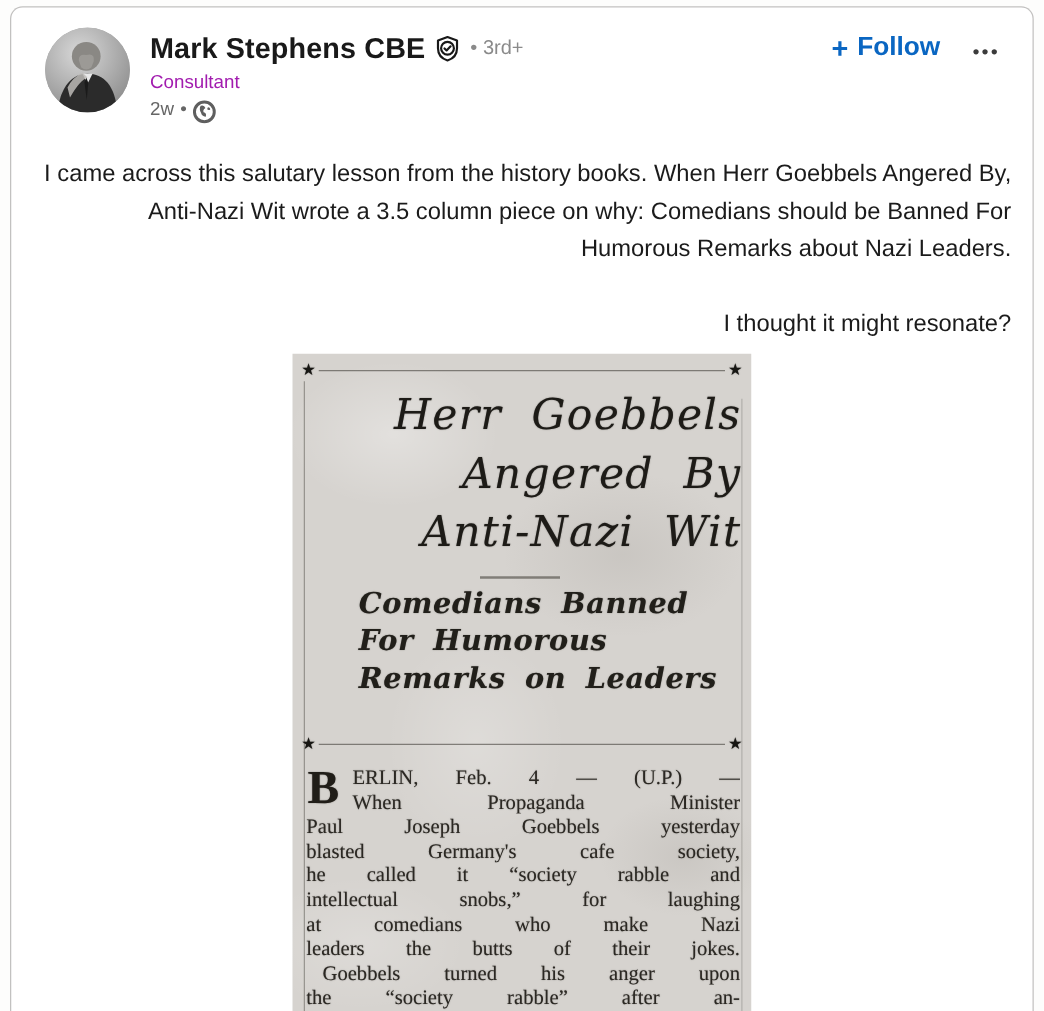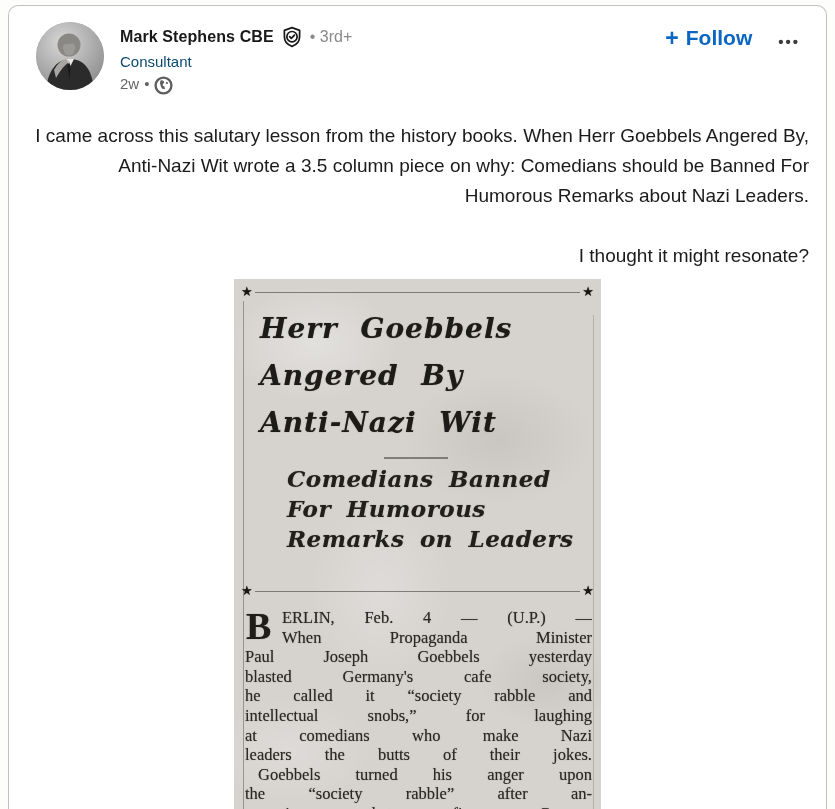--- a/index.html
+++ b/index.html
@@ -23,24 +23,24 @@
   
   .header { position: relative; padding: 16px 20px 0 27px; display: flex; }
   .avatar {
     width: 68px; height: 68px; border-radius: 50%;
     overflow: hidden; flex: 0 0 68px; cursor: pointer;
     background: radial-gradient(circle at 35% 30%, #d9d9d9, #a8a8a8 70%, #8d8d8d);
   }
   .avatar svg { display: block; }
   .id-block { margin-left: 16px; padding-top: 3px; }
   .name-row { display: flex; align-items: center; gap: 7px; }
-  .name { font-size: 16px; font-weight: 700; color: #191919; letter-spacing: .1px; cursor: pointer; }
+  .name { font-size: 23px; font-weight: 700; color: #191919; letter-spacing: .1px; cursor: pointer; }
   .verified { display: inline-flex; margin-top: 1px; }
   .degree { font-size: 16px; color: #8a8a8a; }
-  .sub-headline { font-size: 15px; color: #0c4a6e; margin-top: 5px; }
+  .sub-headline { font-size: 15px; color: #a21caf; margin-top: 5px; }
   .meta-row { font-size: 15px; color: #666666; margin-top: 5px; display: flex; align-items: flex-start; gap: 5px; }
   .actions { position: absolute; right: 26px; top: 20px; display: flex; align-items: flex-start; gap: 26px; }
   .follow-btn {
     display: flex; align-items: center; gap: 7px;
     background: none; border: none; cursor: pointer;
     color: #0a66c2; font-family: "Liberation Sans", sans-serif;
     font-weight: 700; font-size: 21px;
   }
   .follow-plus { font-size: 23px; font-weight: 700; line-height: 20px; }
   .overflow-btn {
@@ -72,23 +72,23 @@
   }
   .star-rule { position: absolute; left: 7px; right: 7px; display: flex; align-items: center; gap: 2px; }
   .star-rule.top { top: 6px; }
   .star-rule.mid { top: 305px; }
   .star { font-size: 13px; line-height: 14px; color: #171613; text-shadow: 0 0 1px rgba(23,22,19,.6); }
   .rule-line { flex: 1; height: 1px; background: rgba(52,49,44,.55); }
   .col-line-left  { position: absolute; left: 9px;  top: 22px; bottom: 0; width: 1px; background: rgba(58,54,48,.40); }
   .col-line-right { position: absolute; right: 7px; top: 36px; bottom: 0; width: 1px; background: rgba(58,54,48,.22); }
   .np-headline {
     position: absolute; top: 26px; left: 26px; right: 8px;
-    font-family: "DejaVu Serif", serif; font-style: italic; font-weight: 700;
-    font-size: 28px; line-height: 47px; letter-spacing: 1px; word-spacing: 12px;
-    color: #1d1b17; text-shadow: 0 0 1px rgba(29,27,23,.55);
+    font-family: "DejaVu Serif", serif; font-style: italic; font-weight: 400;
+    font-size: 34px; line-height: 47px; letter-spacing: 1px; word-spacing: 12px;
+    color: #1d1b17; text-shadow: 0 0 1px rgba(29,27,23,.55); text-align: right;
   }
   .center-dash {
     position: absolute; top: 178px; left: 150px;
     width: 64px; height: 2px; background: rgba(60,56,50,.55);
   }
   .np-subhead {
     position: absolute; top: 185px; left: 53px; right: 6px;
     font-family: "DejaVu Serif", serif; font-style: italic; font-weight: 700;
     font-size: 23px; line-height: 30px; letter-spacing: .5px; word-spacing: 7px;
     color: #211f1a; text-shadow: 0 0 1px rgba(33,31,26,.5);

